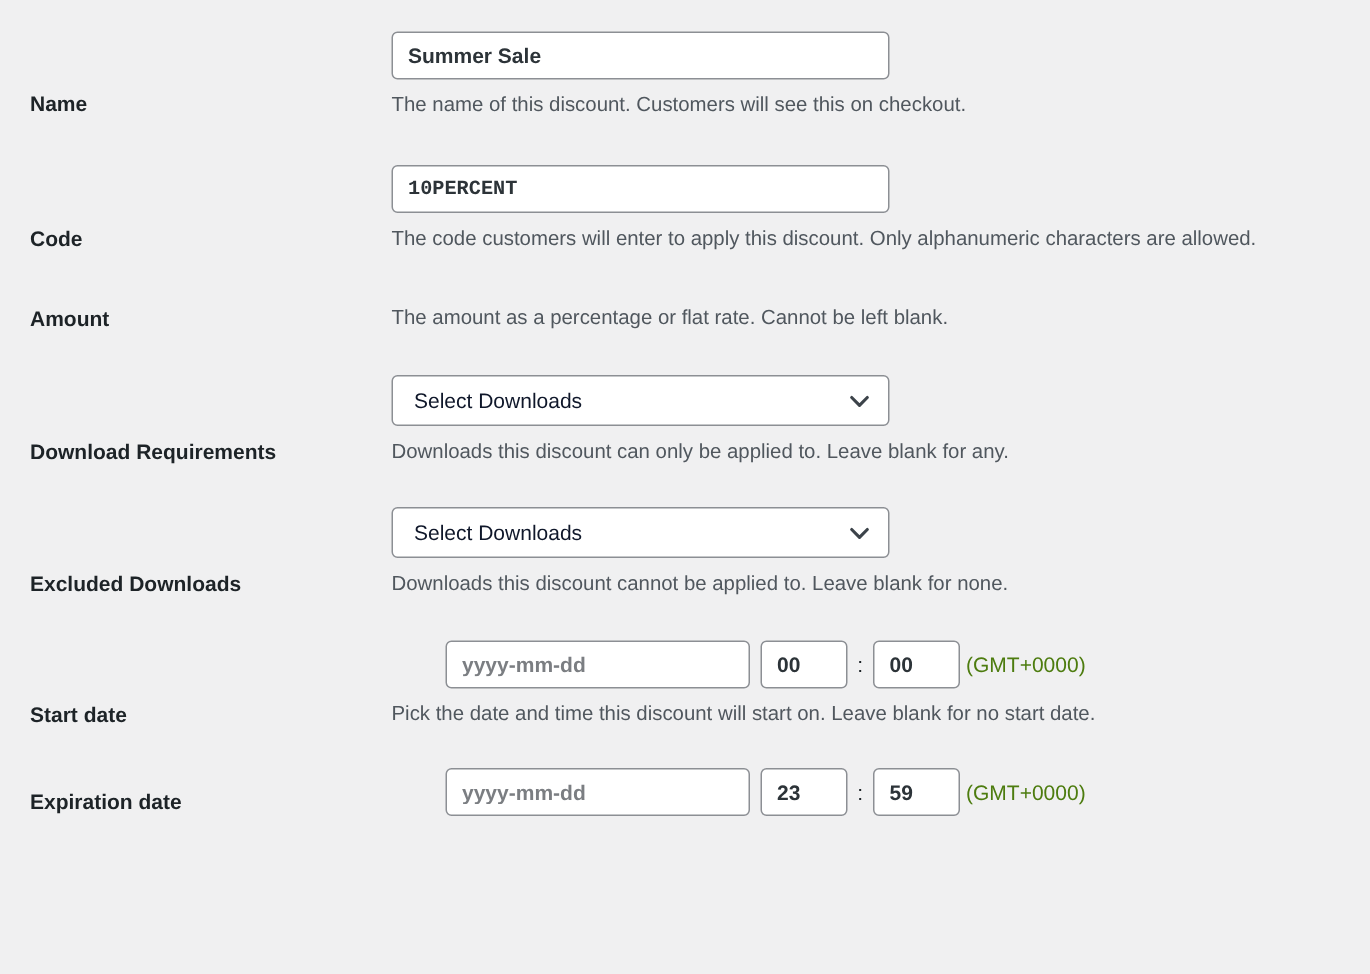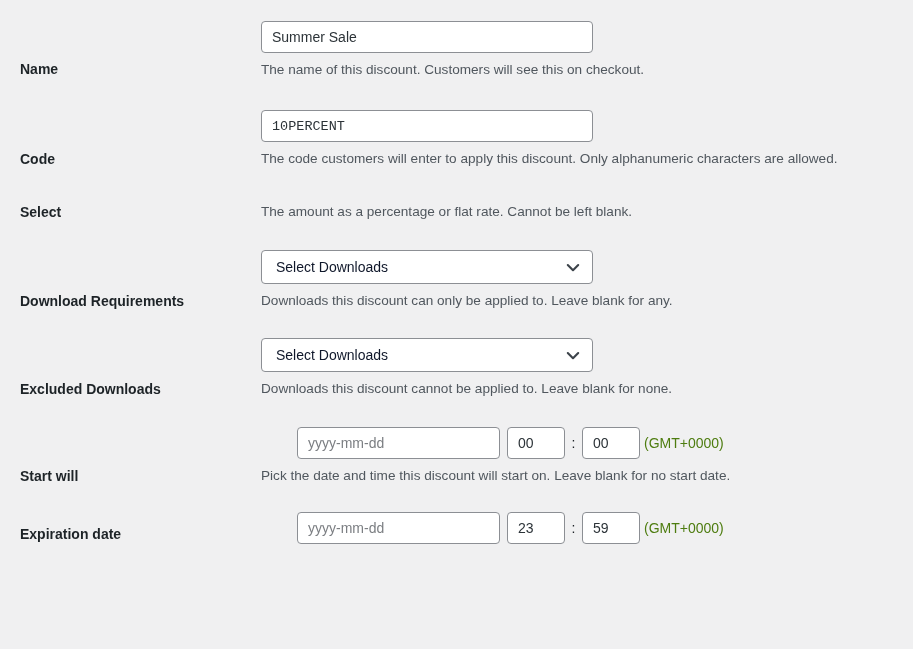--- a/index.html
+++ b/index.html
@@ -55,20 +55,21 @@
     height: 32px;
     border: 1px solid #8c8f94;
     border-radius: 4px;
     background: #ffffff;
     color: #2c3338;
     font-family: "Liberation Sans", sans-serif;
     font-size: 14px;
     padding: 0 10px;
     outline: none;
     box-shadow: 0 0 0 transparent;
+    font-weight: bold;
   }
   .txt::placeholder { color: #7b7e82; opacity: 1; }
   .txt.wide { width: 332px; }
   .txt.amount {
     width: 140px;
     border-top-right-radius: 0;
     border-bottom-right-radius: 0;
     border-right: 0;
   }
   .txt.date { width: 203px; margin-left: 36px; }
@@ -155,21 +156,21 @@
     <div class="field-cell">
       <div class="control-line">
         <input class="txt wide" type="text" style="font-family: &quot;Liberation Mono&quot;, monospace; font-size: 13.5px;" value="10PERCENT">
       </div>
       <div class="help">The code customers will enter to apply this discount. Only alphanumeric characters are allowed.</div>
     </div>
   </div>
 
   <div class="row" style="padding-top:26px;">
     <div class="label-cell">
-      <span class="field-label">Select</span>
+      <span class="field-label">Amount</span>
     </div>
     <div class="field-cell">
       <div class="help">The amount as a percentage or flat rate. Cannot be left blank.</div>
     </div>
   </div>
 
   <div class="row" style="padding-top:28px;">
     <div class="label-cell">
       <span class="field-label">Download Requirements</span>
     </div>
@@ -202,21 +203,21 @@
               </svg>
           </span>
         </div>
       </div>
       <div class="help">Downloads this discount cannot be applied to. Leave blank for none.</div>
     </div>
   </div>
 
   <div class="row" style="padding-top:28px;">
     <div class="label-cell">
-      <span class="field-label">Start will</span>
+      <span class="field-label">Start date</span>
     </div>
     <div class="field-cell">
       <div class="control-line">
         <input class="txt date" type="text" placeholder="yyyy-mm-dd" style="">
         <span class="gap-sm"></span>
         <input class="txt time" type="text" value="00" style="">
         <span class="colon">:</span>
         <input class="txt time" type="text" value="00" style="">
         <span class="gmt">(GMT+0000)</span>
       </div>

